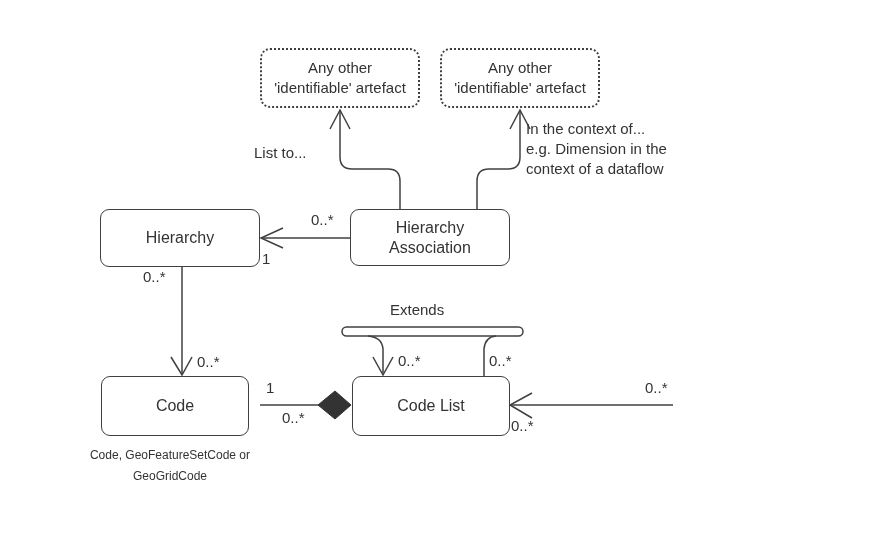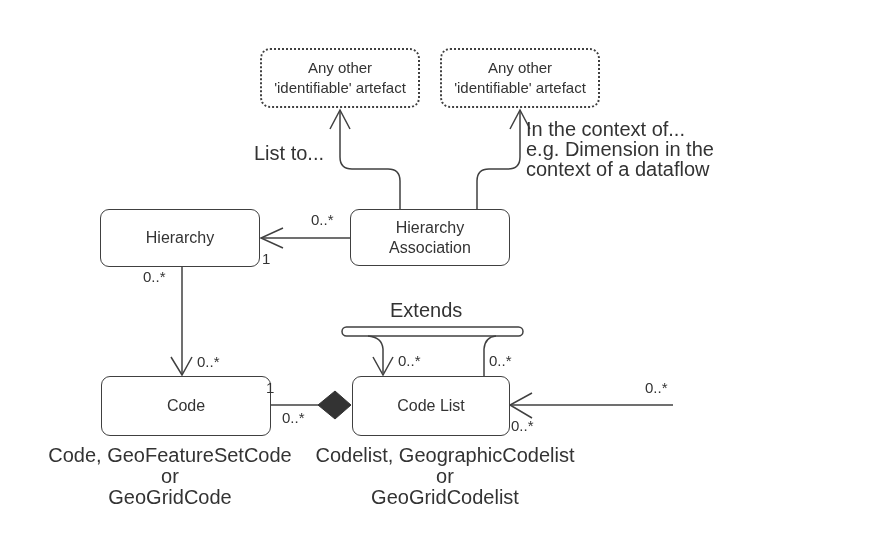--- a/index.html
+++ b/index.html
@@ -51,35 +51,35 @@
     color: var(--text);
   }
   .node.dotted {
     border: 2px dotted var(--stroke);
     border-radius: 10px;
     font-size: 15px;
   }
   .pre { white-space: pre-line; }
   .lbl {
     position: absolute;
-    font-size: 20px;
+    font-size: 15px;
     line-height: 20px;
     color: var(--text);
     white-space: pre-line;
   }
   .mult {
     position: absolute;
     font-size: 15px;
     line-height: 16px;
     color: var(--text);
     white-space: nowrap;
   }
   .annotation {
     position: absolute;
-    font-size: 20px;
+    font-size: 12px;
     line-height: 21px;
     text-align: center;
     color: var(--text);
     white-space: pre-line;
   }
 </style>
 </head>
 <body>
 
 <div class="canvas">
@@ -114,21 +114,21 @@
 'identifiable' artefact</div>
 
   <div class="node dotted pre" style="left:440px; top:40px; width:160px; height:60px;">Any other
 'identifiable' artefact</div>
 
   <div class="node" style="left:100px; top:201px; width:160px; height:58px;">Hierarchy</div>
 
   <div class="node pre" style="left:350px; top:201px; width:160px; height:57px;">Hierarchy
 Association</div>
 
-  <div class="node" style="left:101px; top:368px; width:170px; height:60px;">Code</div>
+  <div class="node" style="left:101px; top:368px; width:148px; height:60px;">Code</div>
 
   <div class="node" style="left:352px; top:368px; width:158px; height:60px;">Code List</div>
 
 
   <div class="lbl" style="left:254px; top:135px;">List to...</div>
 
   <div class="lbl" style="left:526px; top:111px;">In the context of...
 e.g. Dimension in the
 context of a dataflow</div>
 
@@ -150,16 +150,14 @@
 
   <div class="mult" style="left:489px; top:345px;">0..*</div>
 
   <div class="mult" style="left:645px; top:372px;">0..*</div>
 
   <div class="mult" style="left:511px; top:410px;">0..*</div>
 
   <div class="annotation" style="left:40px; top:437px; width:260px;">Code, GeoFeatureSetCode or
 GeoGridCode</div>
 
-  <div class="annotation" style="left:313px; top:437px; width:264px;">Codelist, GeographicCodelist or
-GeoGridCodelist</div>
 
 </div>
 
 </body></html>

